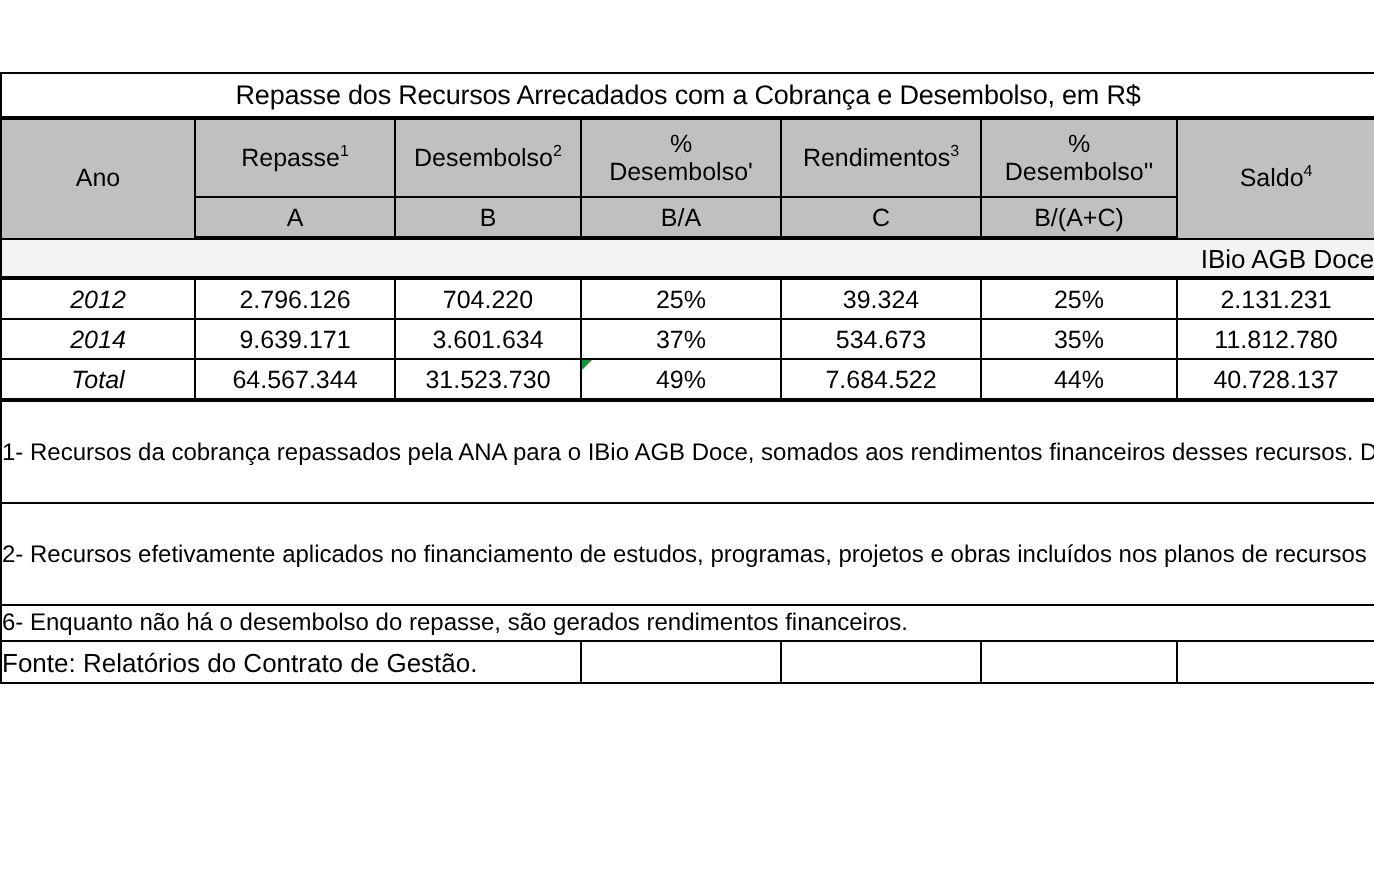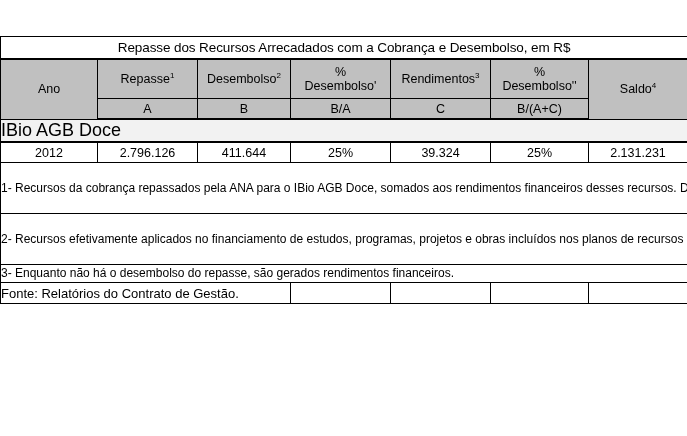--- a/index.html
+++ b/index.html
@@ -73,41 +73,42 @@
     line-height: 0;
   }
 
   .band-bottom { border-bottom: 2px solid #000 !important; }
   .band-top    { border-top: 2px solid #000 !important; }
 
   
   .group-row td {
     height: 18px;
     background: #f2f2f2;
-    text-align: left;
-    font-weight: bold;
-    font-size: 18px;
+    text-align: right;
+    font-weight: bold;
+    font-size: 13px;
     border-left: 1px solid #000 !important;
     border-right: 1px solid #000 !important;
     border-top: none !important;
     border-bottom: 1px solid #000 !important;
   }
 
   
   .data-row td {
     height: 19px;
     font-size: 12.5px;
     border-left: 1px solid #000;
     border-right: 1px solid #000;
     border-top: none;
     border-bottom: 1px solid #000;
     background: #ffffff;
   }
   .c-year {
     text-align: center;
+    font-style: italic;
   }
   .c-num {
     text-align: center;
     padding-right: 5px;
   }
 
   
   .total-row td {
     height: 19px;
     font-size: 12.5px;
@@ -216,25 +217,43 @@
       <col style="width:93px">
       <col style="width:100px">
       <col style="width:100px">
       <col style="width:98px">
       <col style="width:99px">
     </colgroup>
     <tbody id="rows-body">
         <tr class="data-row">
           <td class="c-year">2012</td>
           <td class="c-num">2.796.126</td>
-          <td class="c-num">411.644</td>
+          <td class="c-num">704.220</td>
           <td class="c-num">25%</td>
           <td class="c-num">39.324</td>
           <td class="c-num">25%</td>
           <td class="c-num">2.131.231</td>
+        </tr>
+        <tr class="data-row">
+          <td class="c-year">2014</td>
+          <td class="c-num">9.639.171</td>
+          <td class="c-num">3.601.634</td>
+          <td class="c-num">37%</td>
+          <td class="c-num">534.673</td>
+          <td class="c-num">35%</td>
+          <td class="c-num">11.812.780</td>
+        </tr>
+        <tr class="data-row total-row">
+          <td class="c-year">Total</td>
+          <td class="c-num">64.567.344</td>
+          <td class="c-num">31.523.730</td>
+          <td class="c-num flag">49%</td>
+          <td class="c-num">7.684.522</td>
+          <td class="c-num">44%</td>
+          <td class="c-num">40.728.137</td>
         </tr>
       </tbody>
   </table>
 
   <table class="grid">
     <colgroup>
       <col style="width:97px">
       <col style="width:100px">
       <col style="width:93px">
       <col style="width:100px">
@@ -243,21 +262,21 @@
       <col style="width:99px">
     </colgroup>
     <tbody>
         <tr>
       <td class="note-cell note-1" colspan="7">1- Recursos da cobrança repassados pela ANA para o IBio AGB Doce, somados aos rendimentos financeiros desses recursos. Diferenças observadas entre os valores arrecadados com a cobrança e o repasse constituem montante a serem repassados no exercício seguinte.</td>
     </tr>
     <tr>
       <td class="note-cell note-2" colspan="7">2- Recursos efetivamente aplicados no financiamento de estudos, programas, projetos e obras incluídos nos planos de recursos hídricos da bacia, assim como no pagamento de despesas de implantação e custeio administrativo da entidade delegatária  (limitado a 7,5% dos valores arrecadados com a cobrança).</td>
     </tr>
     <tr>
-      <td class="note-cell note-3" colspan="7">3- Enquanto não há o desembolso do repasse, são gerados rendimentos financeiros.</td>
+      <td class="note-cell note-3" colspan="7">6- Enquanto não há o desembolso do repasse, são gerados rendimentos financeiros.</td>
     </tr>
     <tr class="fonte-row">
       <td colspan="3">Fonte: Relatórios do Contrato de Gestão.</td>
       <td></td>
       <td></td>
       <td></td>
       <td></td>
     </tr>
   </tbody>
     </table>

